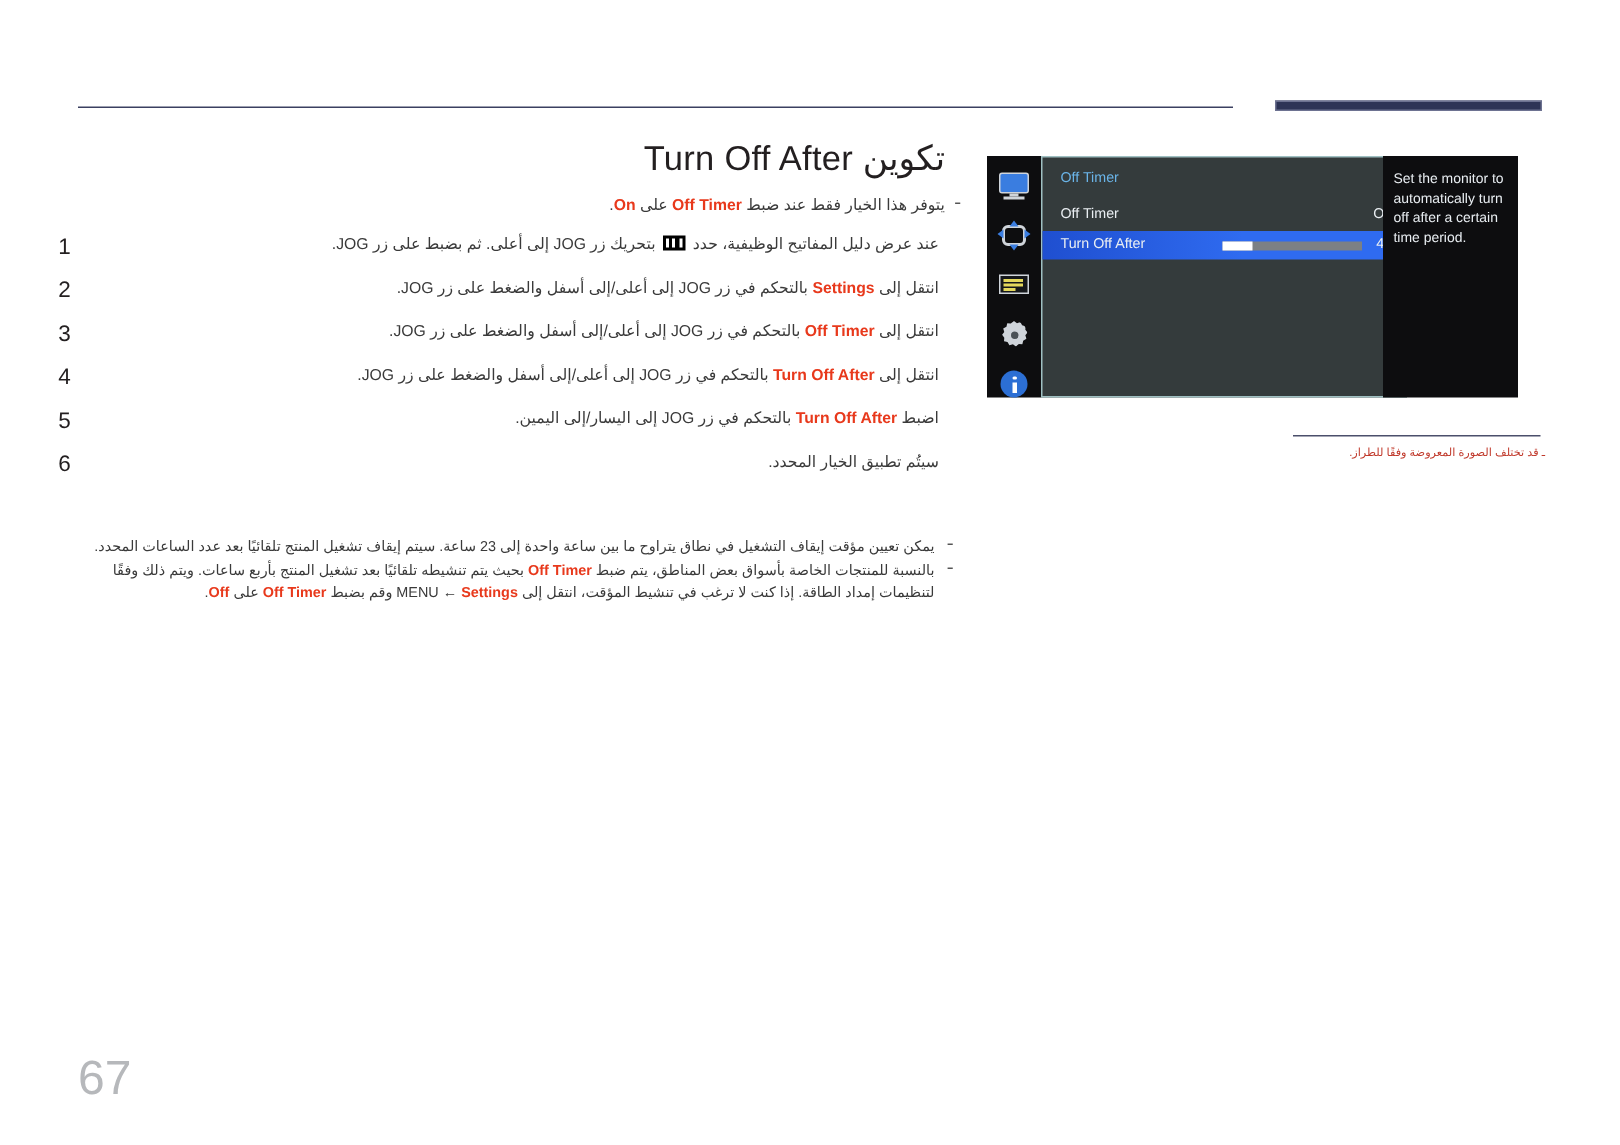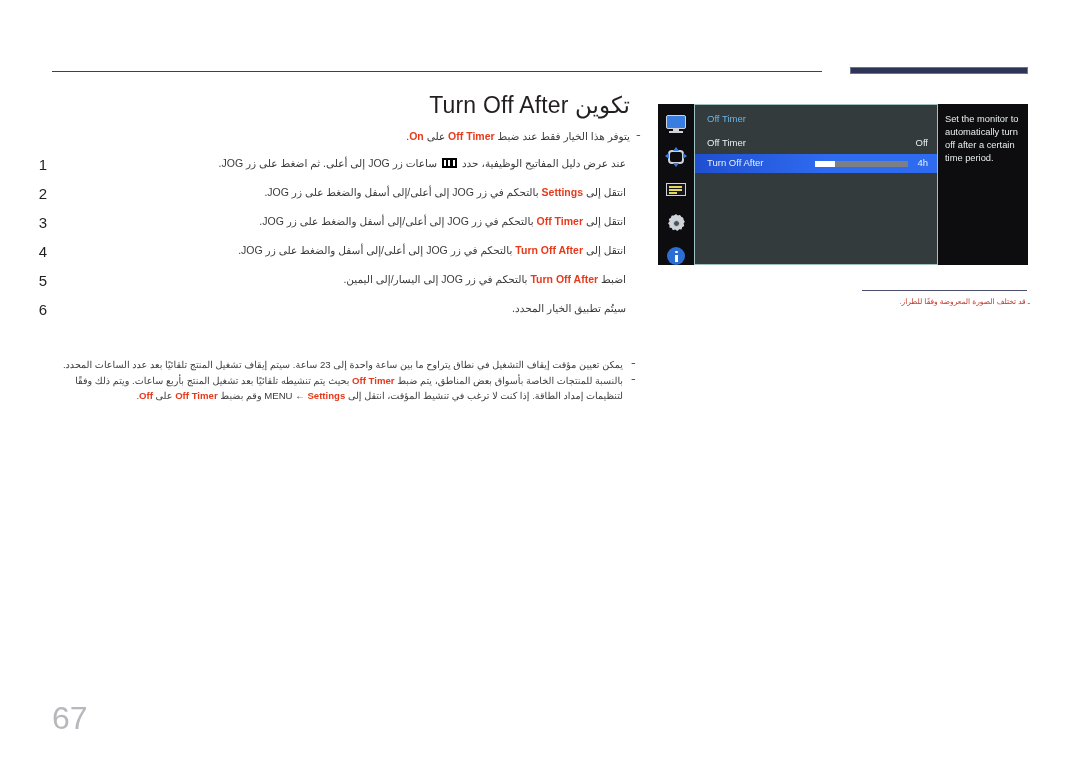--- a/index.html
+++ b/index.html
@@ -279,21 +279,21 @@
     width: 93px; height: 6px;
     background: #7c8084;
   }
   .osd-slider .fill {
     position: absolute; left: 0; top: 0;
     height: 6px; background: #ffffff;
   }
 
   .osd-right {
     position: absolute;
-    left: 280px; top: 0;
+    left: 264px; top: 0;
     width: 90px; height: 161px;
     background: #0d0d0f;
     padding: 9px 6px 0 7px;
   }
   .osd-desc {
     font-size: 9.3px;
     color: #e9eef2;
     line-height: 13px;
   }
 
@@ -333,21 +333,21 @@
 
   <div class="title">تكوين Turn Off After</div>
 
   <div class="subnote">
     <span class="dash">ـ</span><span>يتوفر هذا الخيار فقط عند ضبط </span><span class="kw">Off Timer</span><span> على </span><span class="kw">On</span><span>.</span>
   </div>
 
   <div class="steps" id="steps-host">
       <div class="step">
         <div class="step-num">1</div>
-        <div class="step-txt"><span>عند عرض دليل المفاتيح الوظيفية، حدد </span><span class="menuicon"><i></i><i></i><i></i></span><span> ساعات زر JOG إلى أعلى. ثم اضغط على زر JOG.</span></div>
+        <div class="step-txt"><span>عند عرض دليل المفاتيح الوظيفية، حدد </span><span class="menuicon"><i></i><i></i><i></i></span><span> بتحريك زر JOG إلى أعلى. ثم بضبط على زر JOG.</span></div>
       </div>
       <div class="step">
         <div class="step-num">2</div>
         <div class="step-txt"><span>انتقل إلى </span><span class="kw">Settings</span><span> بالتحكم في زر JOG إلى أعلى/إلى أسفل والضغط على زر JOG.</span></div>
       </div>
       <div class="step">
         <div class="step-num">3</div>
         <div class="step-txt"><span>انتقل إلى </span><span class="kw">Off Timer</span><span> بالتحكم في زر JOG إلى أعلى/إلى أسفل والضغط على زر JOG.</span></div>
       </div>
       <div class="step">

